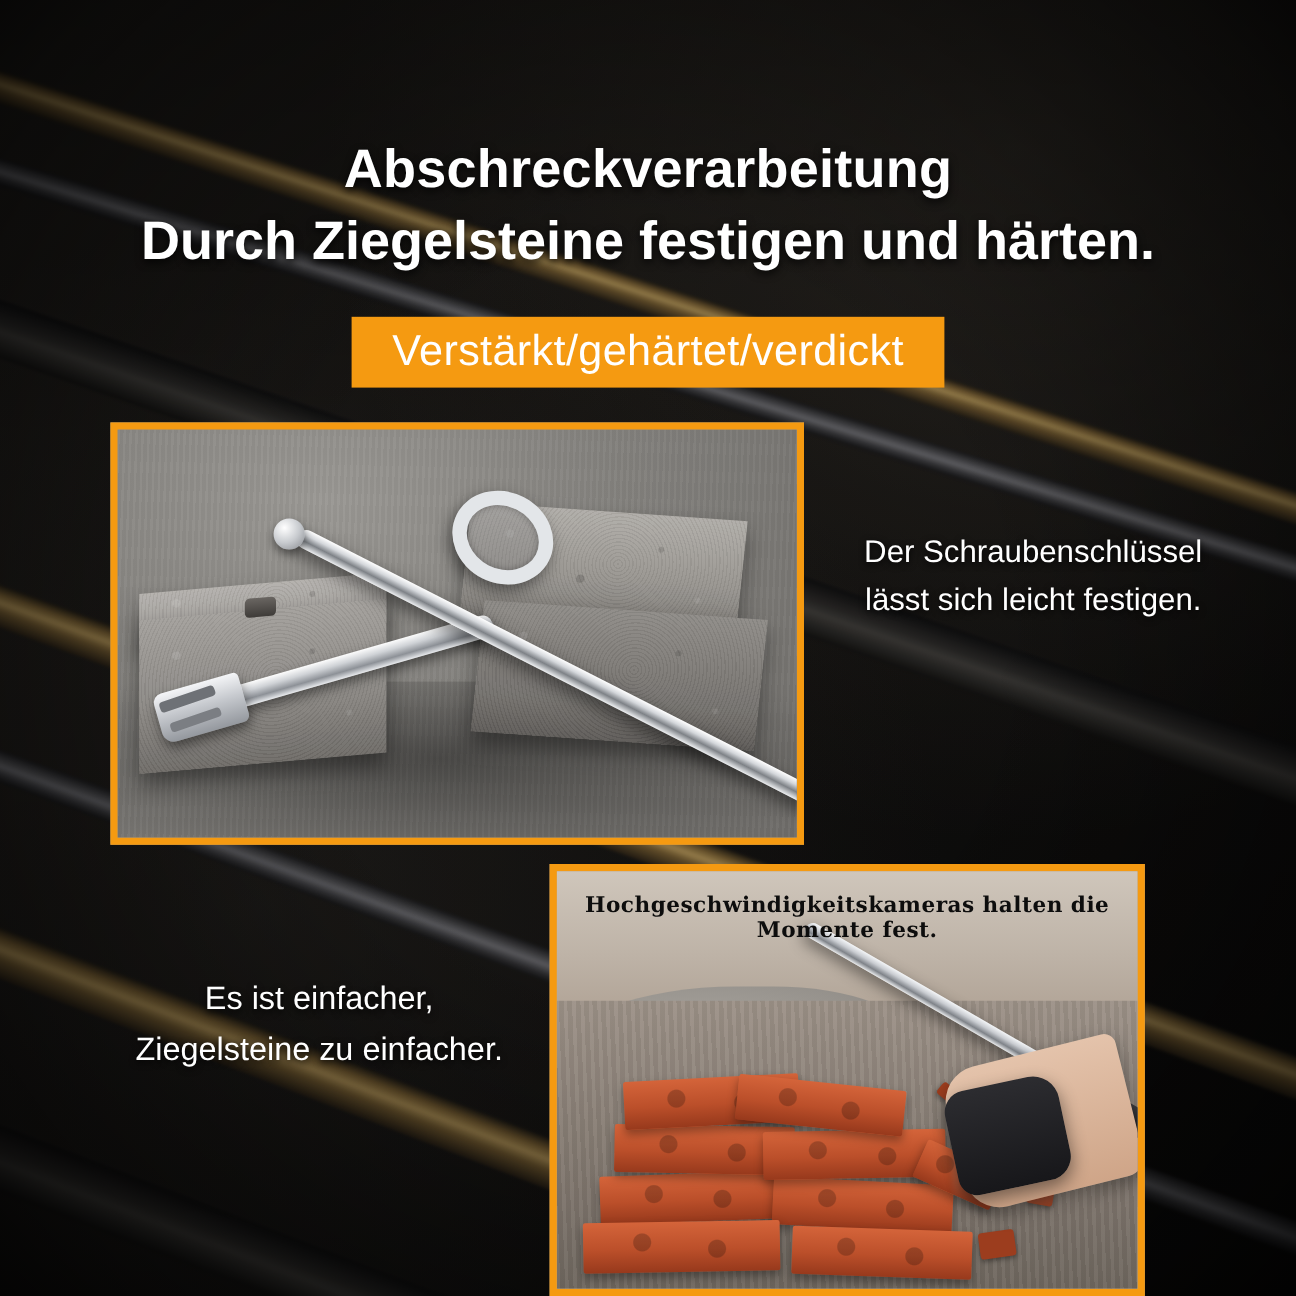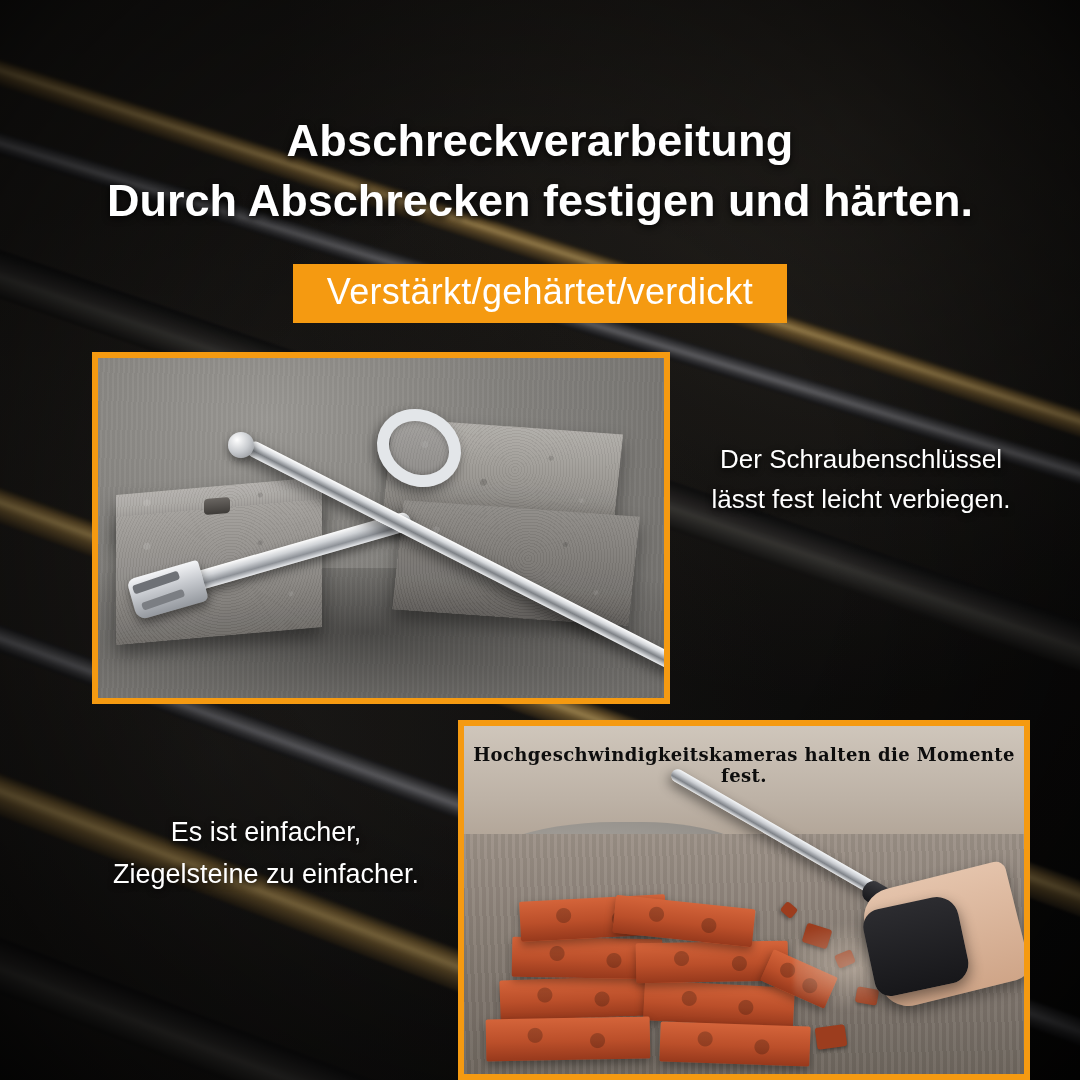--- a/index.html
+++ b/index.html
@@ -321,21 +321,21 @@
     text-align: center;
     text-shadow: 0 2px 6px rgba(0,0,0,0.9);
     z-index: 7;
   }
 
   
   .photo2 {
     position: absolute;
     left: 458px;
     top: 720px;
-    width: 572px;
+    width: 496px;
     height: 360px;
     border: 6px solid #f59a11;
     box-sizing: border-box;
     overflow: hidden;
     z-index: 6;
     background: #b8aa9a;
   }
   .p2-sky {
     position: absolute;
     left: 0; top: 0; right: 0;
@@ -471,21 +471,21 @@
     <div class="bar brass" style="left:-160px; top:430px; width:1460px; height:34px; transform:rotate(20deg);"></div>
     <div class="bar steel" style="left:-180px; top:560px; width:1480px; height:26px; transform:rotate(20deg);"></div>
     <div class="bar brass" style="left:-220px; top:690px; width:1520px; height:40px; transform:rotate(21deg);"></div>
     <div class="bar dark" style="left:-260px; top:840px; width:1560px; height:52px; transform:rotate(21deg);"></div>
   </div>
   <div class="darken"></div>
   <div class="vignette"></div>
 
   <div class="headings">
     <div class="title-1">Abschreckverarbeitung</div>
-    <div class="title-2">Durch Abschrecken festigen und härten.</div>
+    <div class="title-2">Durch Ziegelsteine festigen und härten.</div>
   </div>
 
   <div class="banner-wrap">
     <div class="banner">Verstärkt/gehärtet/verdickt</div>
   </div>
 
   <div class="photo1">
     <div class="p1-floor"></div>
     <div class="p1-shadow"></div>
     <div class="blk blk-right"></div>
@@ -498,21 +498,21 @@
     <div class="breaker-knob"></div>
     <div class="wrench">
       <div class="wrench-body"></div>
       <div class="wrench-head">
         <div class="wrench-jaw"></div>
         <div class="wrench-jaw2"></div>
       </div>
     </div>
   </div>
 
-  <div class="callout-right">Der Schraubenschlüssel lässt fest leicht verbiegen.</div>
+  <div class="callout-right">Der Schraubenschlüssel lässt sich leicht festigen.</div>
 
   <div class="callout-left">Es ist einfacher, Ziegelsteine zu einfacher.</div>
 
   <div class="photo2">
     <div class="p2-sky"></div>
     <div class="p2-gravel"></div>
     <div class="p2-ground"></div>
 
     <div class="brick" style="left:36px; top:252px; width:150px; height:40px; transform:rotate(-2deg);"></div>
     <div class="brick" style="left:48px; top:212px; width:150px; height:40px; transform:rotate(1deg);"></div>

